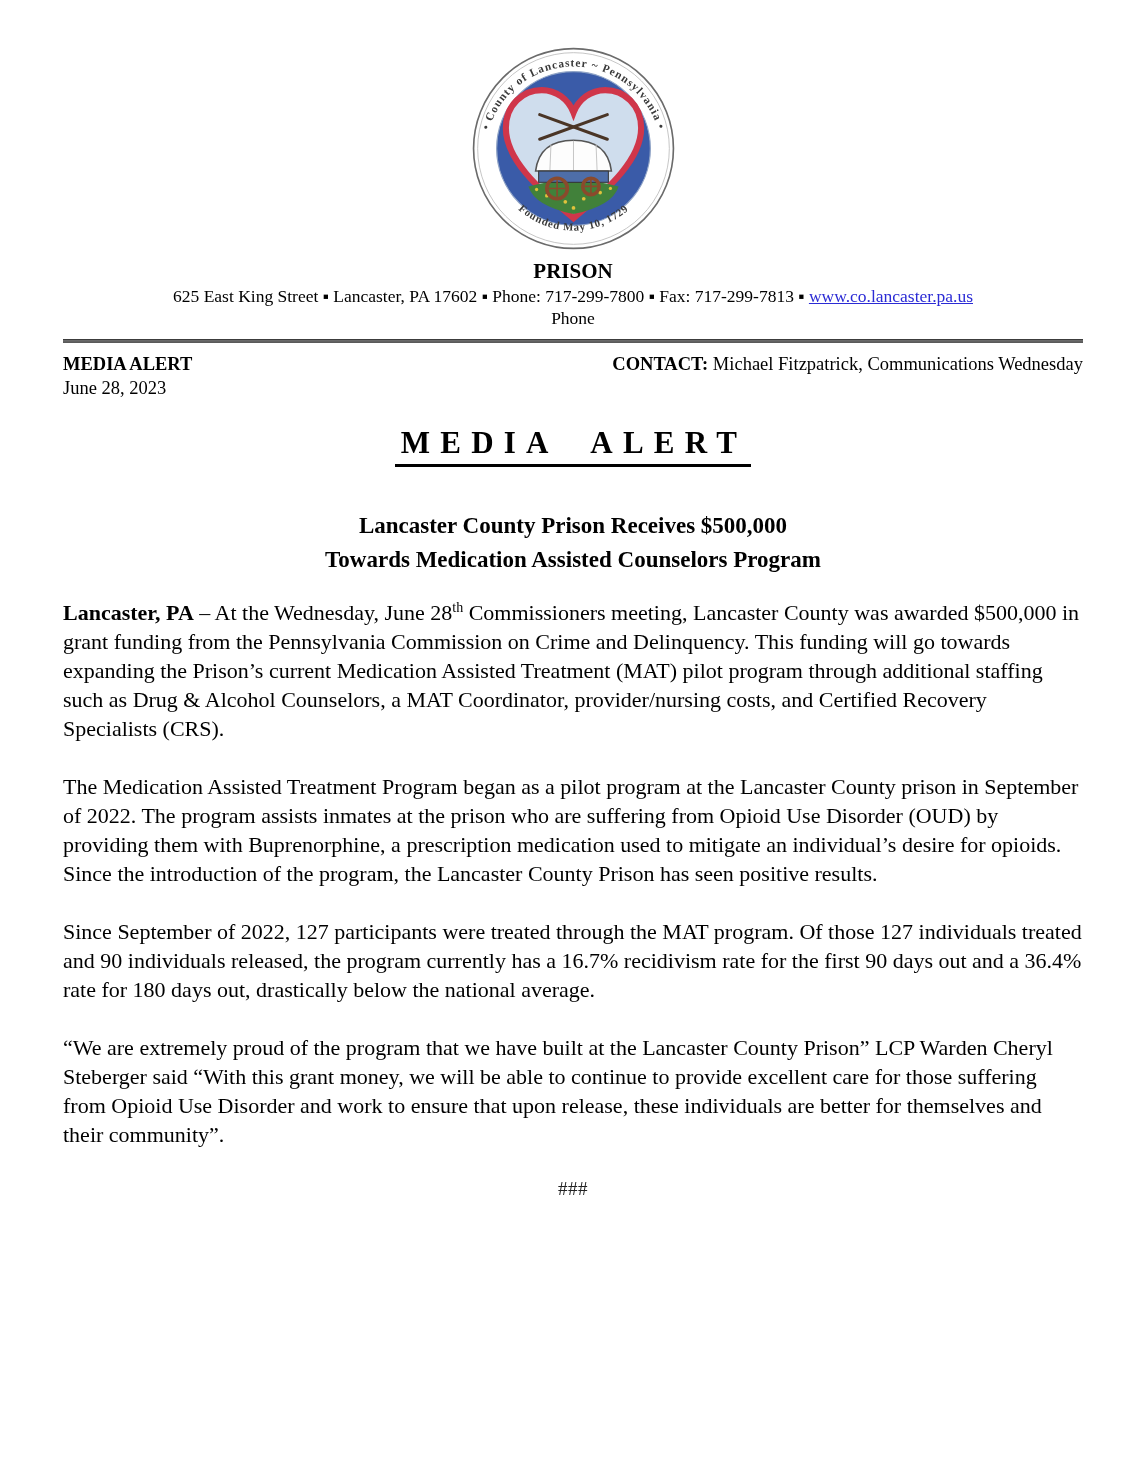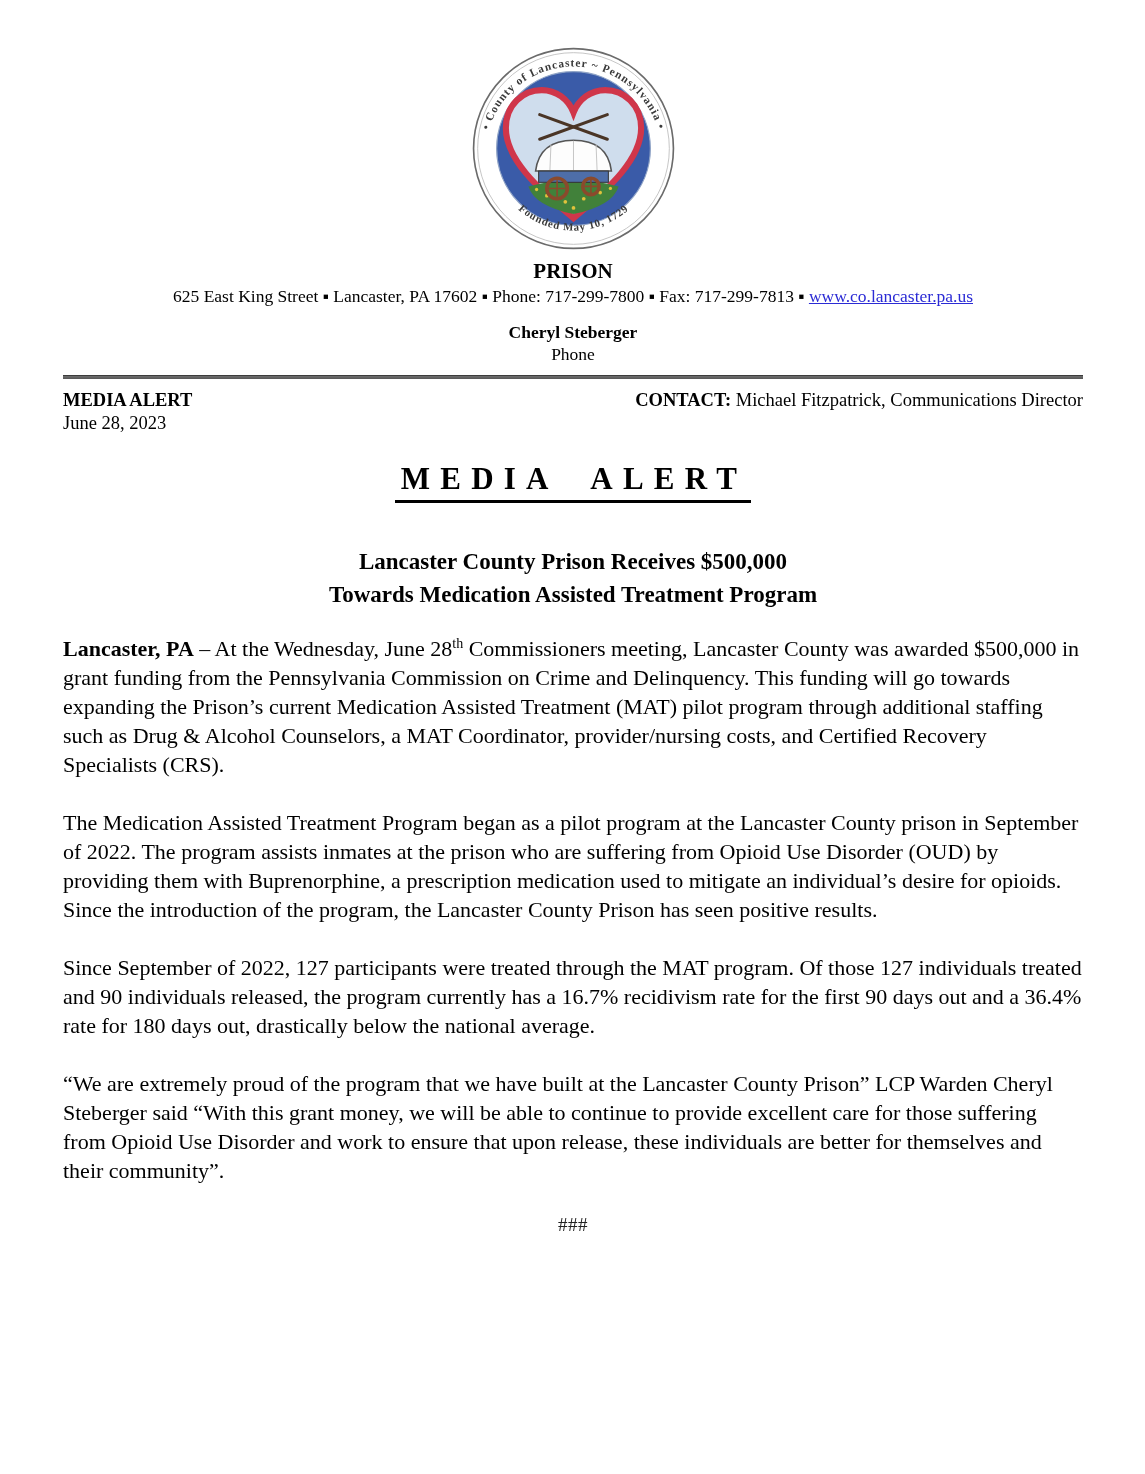--- a/index.html
+++ b/index.html
@@ -142,43 +142,42 @@
           <circle cx="84" cy="139" r="10" fill="none" stroke="#8a4a2c" stroke-width="3.5"></circle>
           <path d="M84,131 L84,147 M76,139 L92,139" stroke="#8a4a2c" stroke-width="1.6"></path>
           <circle cx="117" cy="137" r="8" fill="none" stroke="#8a4a2c" stroke-width="3.5"></circle>
           <path d="M117,130 L117,144 M110,137 L124,137" stroke="#8a4a2c" stroke-width="1.6"></path>
         </g>
       </svg>
     </span>
 
     <div class="doc-subtitle">PRISON</div>
     <div class="address-line"><span>625 East King Street ▪ Lancaster, PA 17602 ▪ Phone: 717-299-7800 ▪ Fax: 717-299-7813 ▪ </span><a class="link" href="#">www.co.lancaster.pa.us</a></div>
-    <div class="warden-name">Cheryl Steberger</div>
     <div class="warden-title">Phone</div>
   </div>
 
   <div class="rule"></div>
 
   <div class="meta-row">
     <div class="meta-left">
       <div class="bold">MEDIA ALERT</div>
       <div>June 28, 2023</div>
     </div>
     <div class="meta-right">
-      <div><span class="bold">CONTACT:</span><span> Michael Fitzpatrick, Communications Director</span></div>
+      <div><span class="bold">CONTACT:</span><span> Michael Fitzpatrick, Communications Wednesday</span></div>
     </div>
   </div>
 
   <div class="banner">
     <span class="banner-text">MEDIA ALERT</span>
   </div>
 
   <div class="headline">
     <div>Lancaster County Prison Receives $500,000</div>
-    <div>Towards Medication Assisted Treatment Program</div>
+    <div>Towards Medication Assisted Counselors Program</div>
   </div>
 
   <div class="body-text">
     <p><strong>Lancaster, PA</strong><span> – At the Wednesday, June 28</span><sup>th</sup><span> Commissioners meeting, Lancaster County was awarded $500,000 in grant funding from the Pennsylvania Commission on Crime and Delinquency. This funding will go towards expanding the Prison’s current Medication Assisted Treatment (MAT) pilot program through additional staffing such as Drug &amp; Alcohol Counselors, a MAT Coordinator, provider/nursing costs, and Certified Recovery Specialists (CRS).</span></p>
     <p>The Medication Assisted Treatment Program began as a pilot program at the Lancaster County prison in September of 2022. The program assists inmates at the prison who are suffering from Opioid Use Disorder (OUD) by providing them with Buprenorphine, a prescription medication used to mitigate an individual’s desire for opioids. Since the introduction of the program, the Lancaster County Prison has seen positive results.</p>
     <p>Since September of 2022, 127 participants were treated through the MAT program. Of those 127 individuals treated and 90 individuals released, the program currently has a 16.7% recidivism rate for the first 90 days out and a 36.4% rate for 180 days out, drastically below the national average.</p>
     <p>“We are extremely proud of the program that we have built at the Lancaster County Prison” LCP Warden Cheryl Steberger said “With this grant money, we will be able to continue to provide excellent care for those suffering from Opioid Use Disorder and work to ensure that upon release, these individuals are better for themselves and their community”.</p>
   </div>
 
   <div class="end-mark">###</div>

